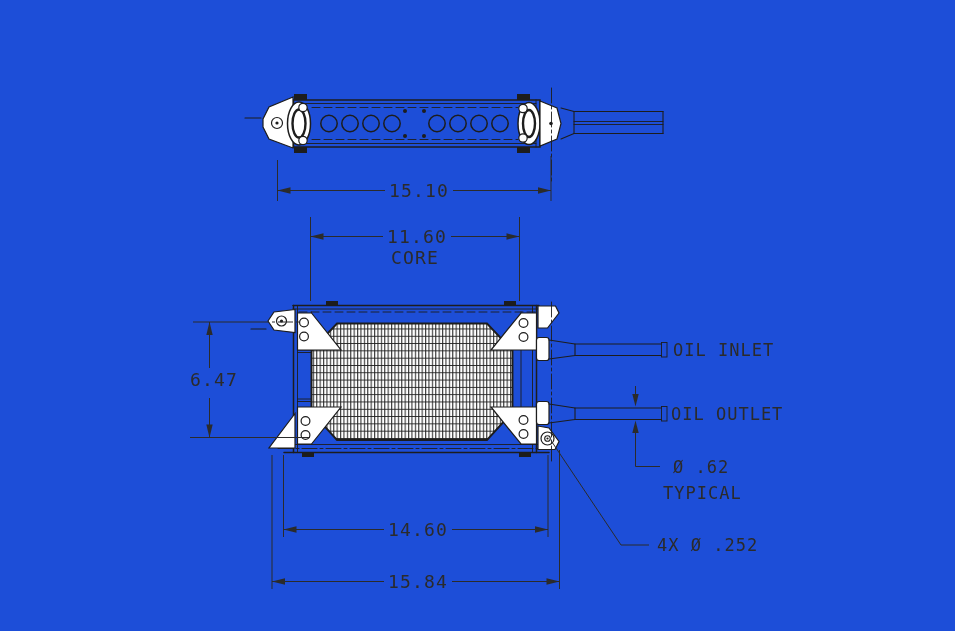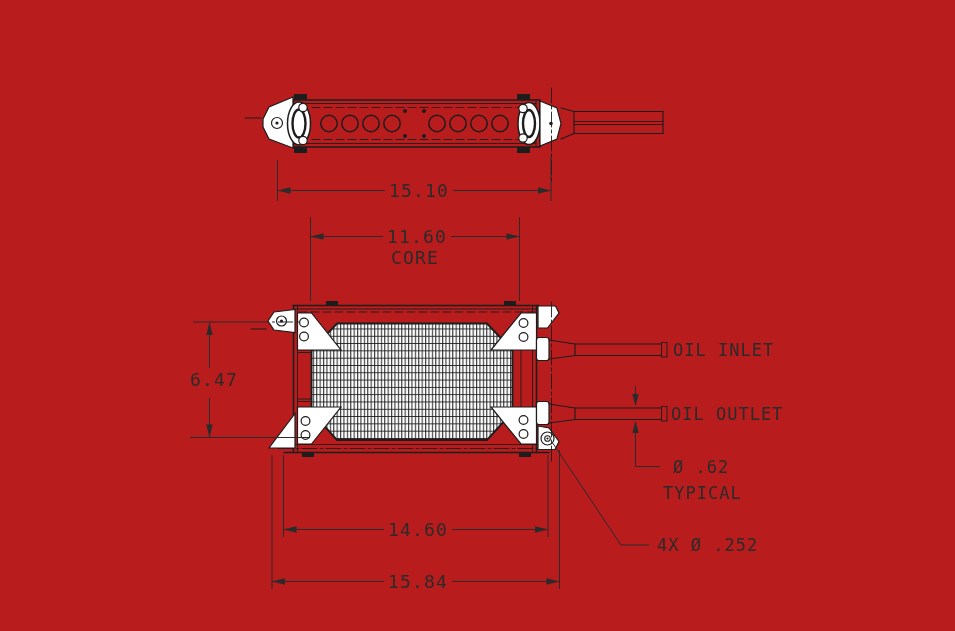--- a/index.html
+++ b/index.html
@@ -1,16 +1,16 @@
 <!DOCTYPE html>
 <html><head>
 <meta charset="utf-8">
 <style>
   html,body{margin:0;padding:0;background:#e8e8e8;}
-  .page{width:955px;height:631px;background:#b91c1c;position:relative;overflow:hidden;margin:0 auto;}
+  .page{width:955px;height:631px;background:#1d4ed8;position:relative;overflow:hidden;margin:0 auto;}
   svg{display:block;}
   .ln{stroke:#1d1d1d;fill:none;stroke-width:1.1;stroke-linecap:round;}
   .w15{stroke-width:1.5;}
   .w18{stroke-width:1.9;}
   .w25{stroke-width:2.4;}
   .thin{stroke-width:0.9;}
   .dash{stroke-dasharray:8 4;}
   .cdash{stroke-dasharray:15 3 3 3;}
   .fillw{fill:#ffffff;stroke:#1d1d1d;stroke-width:1.2;}
   .fillw15{fill:#ffffff;stroke:#1d1d1d;stroke-width:1.5;}

